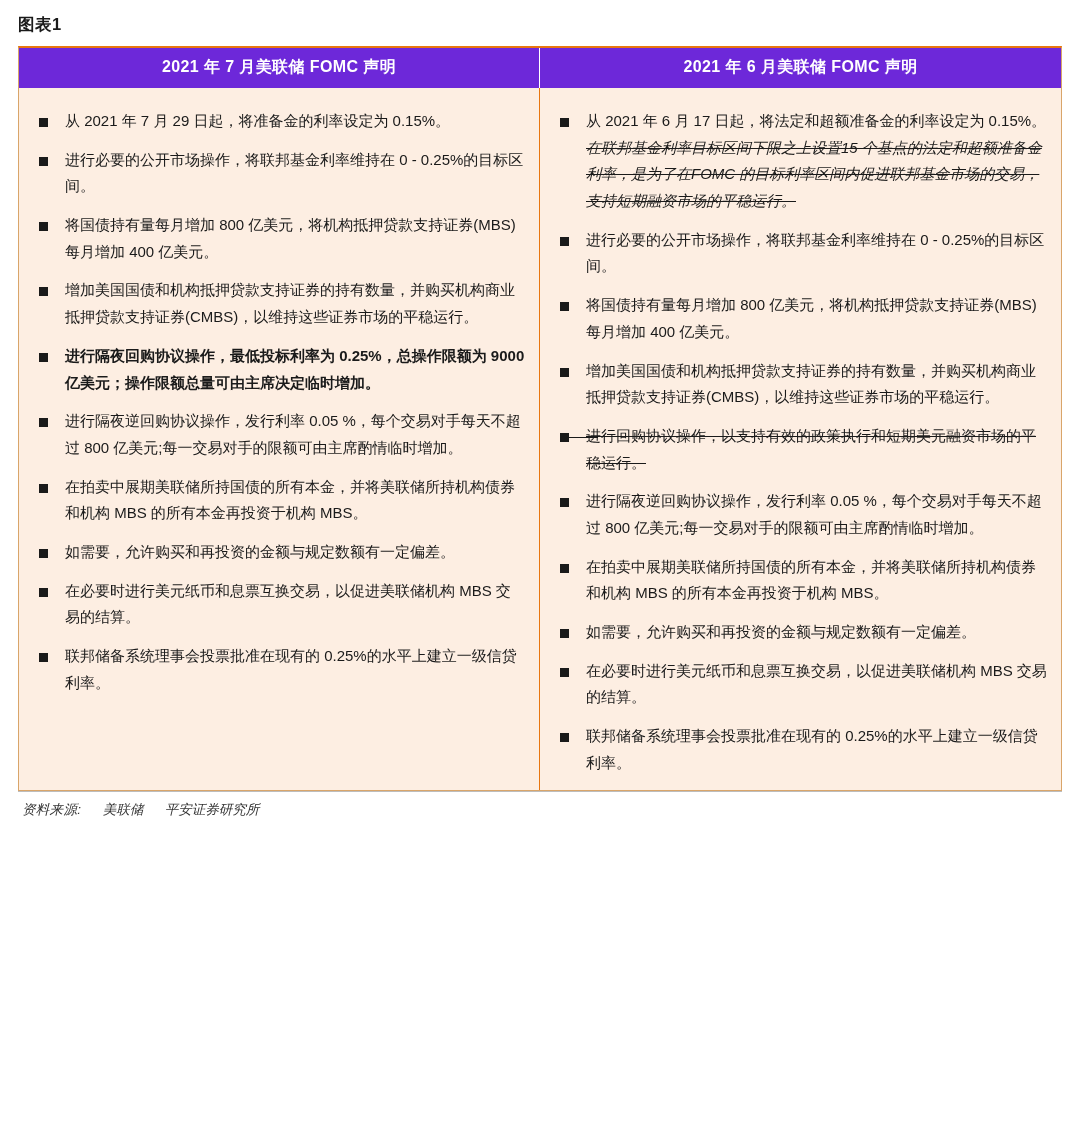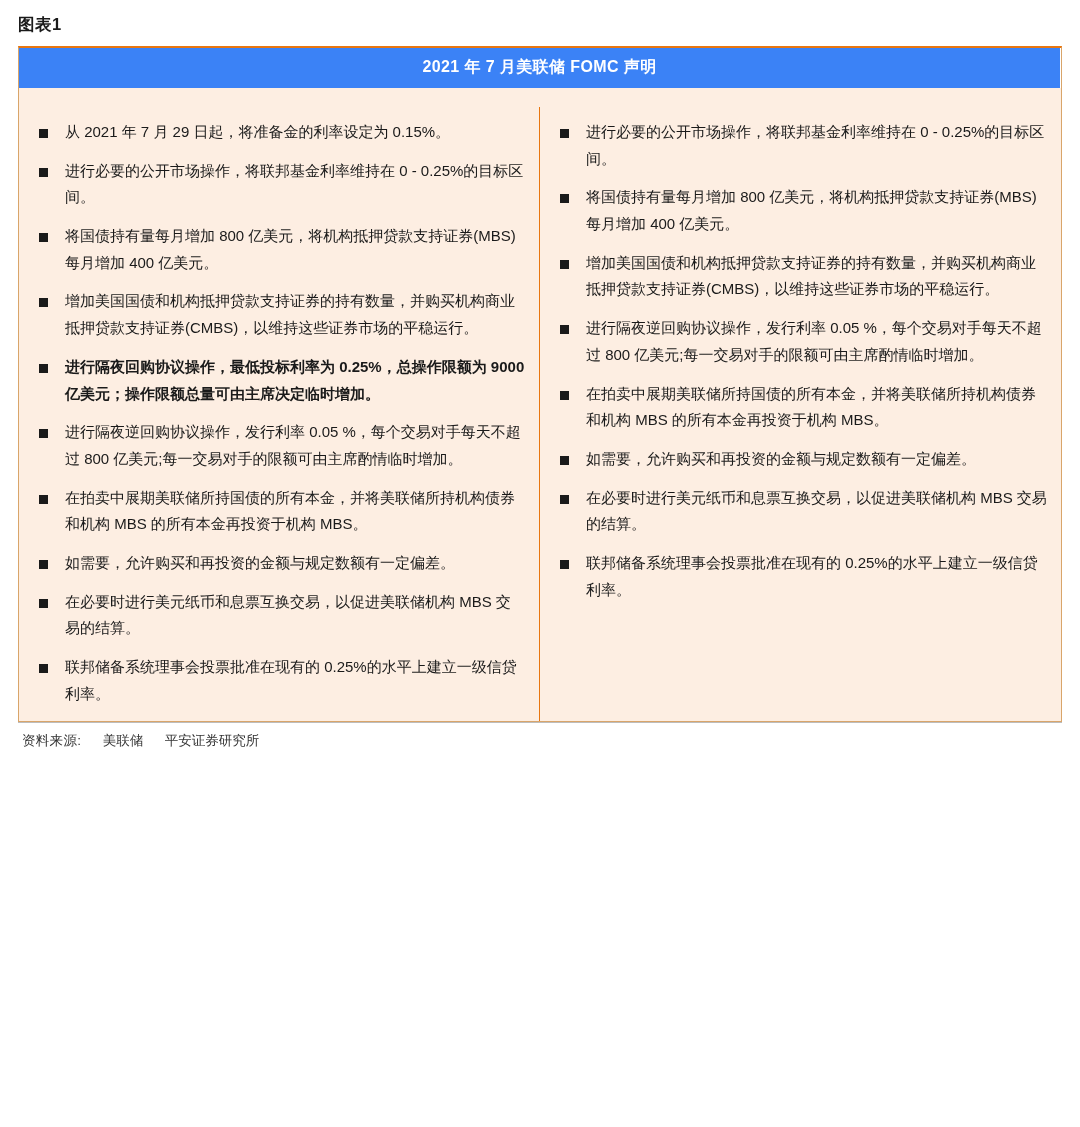--- a/index.html
+++ b/index.html
@@ -45,21 +45,21 @@
 
   
   .table {
     border: 1px solid #d9a56a;
     border-top: 2px solid #e8760f;
     width: 1044px;
     box-sizing: border-box;
   }
   .thead {
     display: flex;
-    background: #3b82f6;
+    background: #6d28d9;
   }
   .th {
     flex: 1 1 50%;
     box-sizing: border-box;
     text-align: center;
     color: #ffffff;
     font-size: 16px;
     font-weight: bold;
     padding: 9px 4px 10px 4px;
     letter-spacing: 0.4px;
@@ -68,22 +68,21 @@
     border-right: 1px solid #ffffff;
   }
 
   .tbody {
     display: flex;
     background: #fdeee2;
   }
   .col {
     flex: 1 1 50%;
     box-sizing: border-box;
-    padding: 12px 14px 12px 12px;
-    margin-top: 19px;
+    padding: 20px 14px 12px 12px;
   }
   .col.left {
     border-right: 1px solid #e8760f;
   }
 
   ul.bullets {
     list-style: none;
     margin: 0;
     padding: 0;
   }
@@ -139,37 +138,39 @@
 
   
   .footer {
     margin-top: 0;
     width: 1044px;
     box-sizing: border-box;
     border-top: 1px solid #bdbdbd;
     padding: 9px 2px 10px 4px;
     font-size: 13.5px;
     color: #333333;
+    font-style: italic;
   }
   .footer .src-label { letter-spacing: 0.3px; }
   .footer .src-sep { display:inline-block; width: 14px; }
 </style>
 </head>
 <body>
 
 <div class="page">
 
   <div class="title-row">
     <span class="exhibit-tag">图表1</span>
   </div>
 
   <div class="table">
 
     <div class="thead">
       <div class="th left">2021 年 7 月美联储 FOMC 声明</div>
+      <div class="th">2021 年 6 月美联储 FOMC 声明</div>
     </div>
 
     <div class="tbody">
 
       <div class="col left">
         <ul class="bullets">
           <li>
             <span class="txt">从 2021 年 7 月 29 日起，将准备金的利率设定为 0.15%。</span>
           </li>
           <li>
@@ -198,27 +199,33 @@
             </li>
           <li>
               <span class="txt">联邦储备系统理事会投票批准在现有的 0.25%的水平上建立一级信贷利率。</span>
             </li>
         </ul>
       </div>
 
       <div class="col">
         <ul class="bullets">
           <li>
+            <span class="seg-plain">从 2021 年 6 月 17 日起，将法定和超额准备金的利率设定为 0.15%。</span><span class="seg-strike">在联邦基金利率目标区间下限之上设置15 个基点的法定和超额准备金利率，是为了在FOMC 的目标利率区间内促进联邦基金市场的交易，支持短期融资市场的平稳运行。</span>
+          </li>
+          <li>
               <span class="txt">进行必要的公开市场操作，将联邦基金利率维持在 0 - 0.25%的目标区间。</span>
             </li>
           <li>
               <span class="txt">将国债持有量每月增加 800 亿美元，将机构抵押贷款支持证券(MBS)每月增加 400 亿美元。</span>
             </li>
           <li>
               <span class="txt">增加美国国债和机构抵押贷款支持证券的持有数量，并购买机构商业抵押贷款支持证券(CMBS)，以维持这些证券市场的平稳运行。</span>
+            </li>
+          <li class="strike strike-line-row">
+              <span class="txt">进行回购协议操作，以支持有效的政策执行和短期美元融资市场的平稳运行。</span>
             </li>
           <li>
               <span class="txt">进行隔夜逆回购协议操作，发行利率 0.05 %，每个交易对手每天不超过 800 亿美元;每一交易对手的限额可由主席酌情临时增加。</span>
             </li>
           <li>
               <span class="txt">在拍卖中展期美联储所持国债的所有本金，并将美联储所持机构债券和机构 MBS 的所有本金再投资于机构 MBS。</span>
             </li>
           <li>
               <span class="txt">如需要，允许购买和再投资的金额与规定数额有一定偏差。</span>
             </li>

